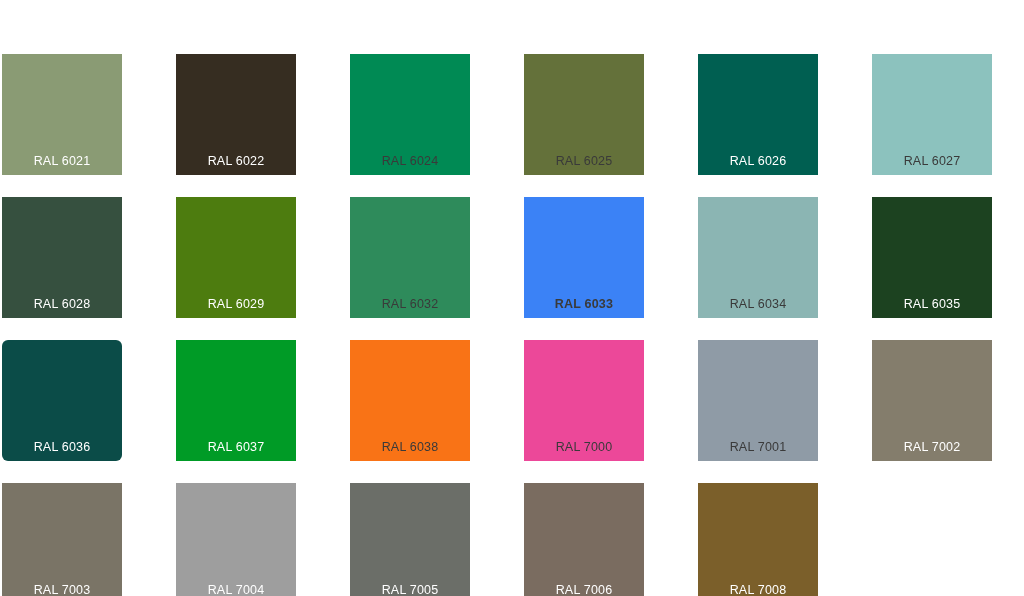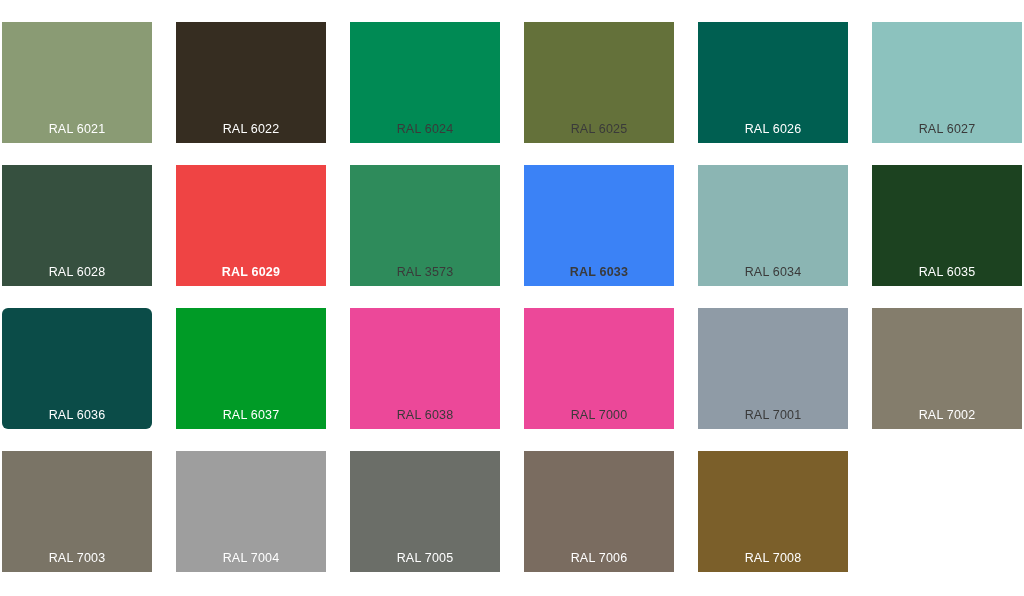--- a/index.html
+++ b/index.html
@@ -26,25 +26,26 @@
     grid-template-columns: repeat(6, 150px);
     grid-template-rows: repeat(4, 121px);
     column-gap: 24px;
     row-gap: 22px;
     justify-content: space-between;
     align-content: start;
   }
 
   .swatch {
     position: relative;
-    width: 150px;
+    width: 120px;
     height: 121px;
     box-sizing: border-box;
     overflow: hidden;
     display: block;
+    margin-top: 32px;
   }
 
   .swatch-label {
     position: absolute;
     left: 0;
     right: 0;
     bottom: 7px;
     text-align: center;
     font-size: 12.5px;
     line-height: 14px;
@@ -75,42 +76,42 @@
     </div>
     <div class="swatch" style="background-color: rgb(0, 95, 81);">
       <span class="swatch-label light">RAL 6026</span>
     </div>
     <div class="swatch" style="background-color: rgb(140, 194, 190);">
       <span class="swatch-label dark">RAL 6027</span>
     </div>
     <div class="swatch" style="background-color: rgb(54, 80, 63);">
       <span class="swatch-label light">RAL 6028</span>
     </div>
-    <div class="swatch" style="background-color: #ef4444; font-weight: bold;">
+    <div class="swatch" style="background-color: #4d7c0f;">
       <span class="swatch-label light">RAL 6029</span>
     </div>
     <div class="swatch" style="background-color: rgb(46, 139, 91);">
-      <span class="swatch-label dark">RAL 3573</span>
+      <span class="swatch-label dark">RAL 6032</span>
     </div>
     <div class="swatch" style="background-color: #3b82f6; font-weight: bold;">
       <span class="swatch-label dark">RAL 6033</span>
     </div>
     <div class="swatch" style="background-color: rgb(139, 181, 179);">
       <span class="swatch-label dark">RAL 6034</span>
     </div>
     <div class="swatch" style="background-color: rgb(28, 66, 32);">
       <span class="swatch-label light">RAL 6035</span>
     </div>
     <div class="swatch" style="background-color: rgb(11, 76, 72); border-radius: 6px;">
       <span class="swatch-label light">RAL 6036</span>
     </div>
     <div class="swatch" style="background-color: rgb(0, 155, 38); padding-left: 24px;">
       <span class="swatch-label light">RAL 6037</span>
     </div>
-    <div class="swatch" style="background-color: #ec4899;">
+    <div class="swatch" style="background-color: #f97316;">
       <span class="swatch-label dark">RAL 6038</span>
     </div>
     <div class="swatch" style="background-color: #ec4899;">
       <span class="swatch-label dark">RAL 7000</span>
     </div>
     <div class="swatch" style="background-color: rgb(143, 155, 166);">
       <span class="swatch-label dark">RAL 7001</span>
     </div>
     <div class="swatch" style="background-color: rgb(132, 125, 108);">
       <span class="swatch-label light">RAL 7002</span>

